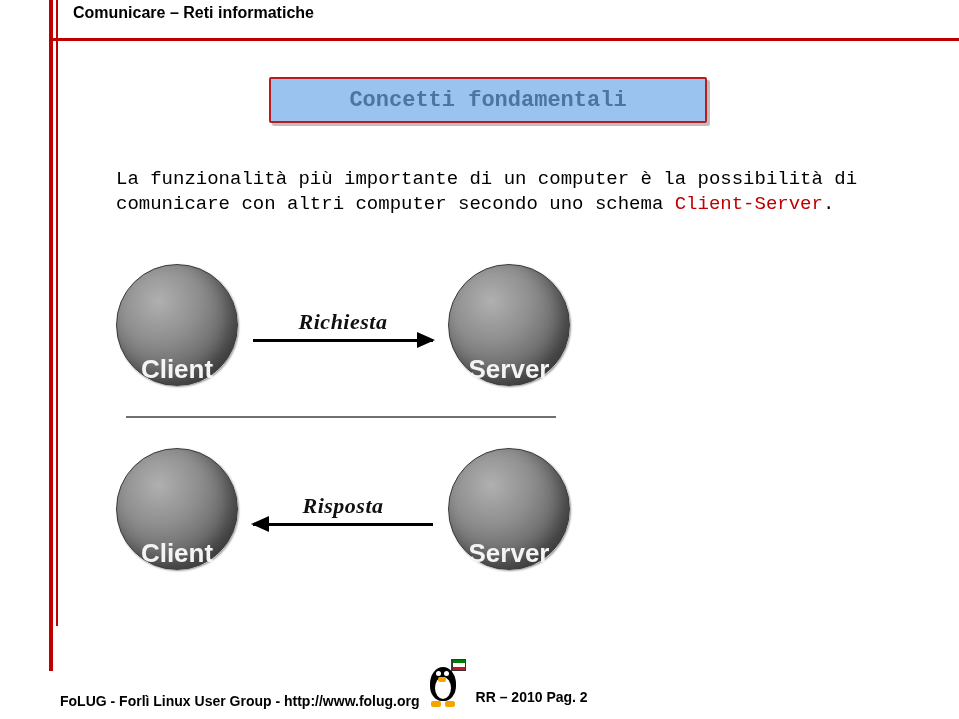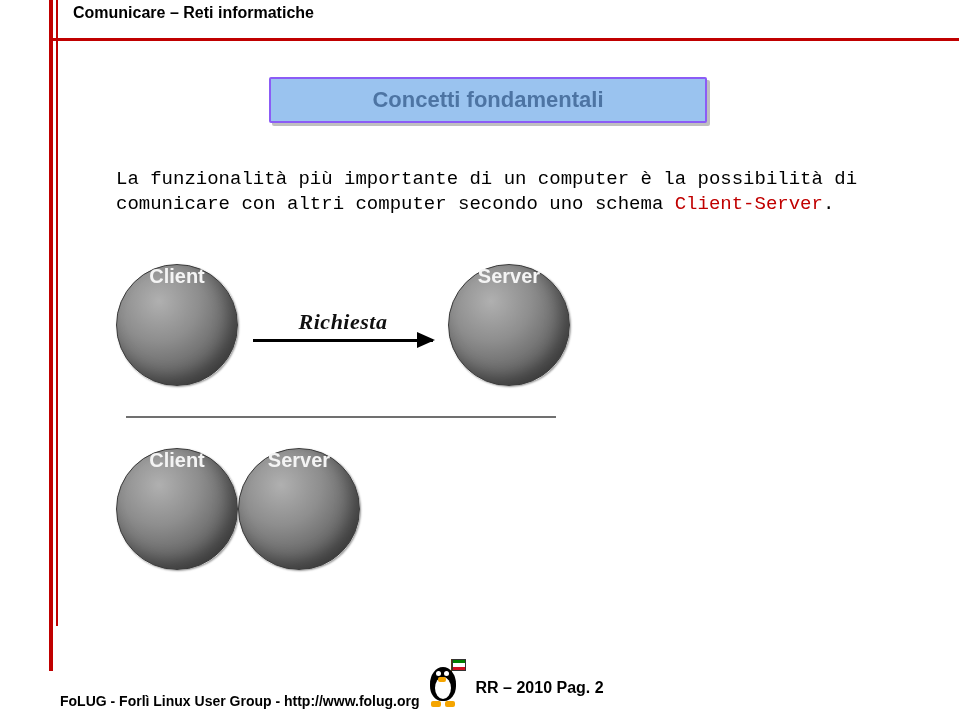--- a/index.html
+++ b/index.html
@@ -50,26 +50,27 @@
     font-weight: 900;
     color: #000;
   }
   .subtitle-box {
     position: absolute;
     left: 269px;
     top: 77px;
     width: 434px;
     height: 42px;
     background: #9ac3ef;
-    border: 2px solid #8b5cf6;
+    border: 2px solid #b91c1c;
     border-radius: 2px;
     box-shadow: 3px 3px 0 rgba(0,0,0,0.25);
     display: flex;
     align-items: center;
     justify-content: center;
+    font-family: Liberation Mono, monospace;
   }
   .subtitle-text {
     font-size: 22px;
     font-weight: bold;
     color: #4d74a3;
   }
   .body-text {
     position: absolute;
     left: 116px;
     top: 167px;
@@ -95,25 +96,25 @@
     height: 130px;
   }
   .circle {
     width: 120px;
     height: 120px;
     border-radius: 50%;
     background: radial-gradient(circle at 35% 30%, #b0b0b0 0%, #8e8e8e 35%, #606060 70%, #3f3f3f 100%);
     border: 1px solid #3a3a3a;
     box-shadow: inset -8px -8px 15px rgba(0,0,0,0.3), 1px 1px 2px rgba(0,0,0,0.4);
     display: flex;
-    align-items: flex-start;
+    align-items: flex-end;
     justify-content: center;
     color: #f4f4f4;
     font-weight: bold;
-    font-size: 20px;
+    font-size: 26px;
     flex: 0 0 auto;
     position: relative;
   }
   .arrow-zone {
     width: 210px;
     flex: 0 0 auto;
     display: flex;
     flex-direction: column;
     align-items: center;
     justify-content: center;
@@ -176,24 +177,24 @@
     font-weight: 900;
     color: #000;
   }
   .footer-right {
     display: flex;
     align-items: flex-end;
     gap: 10px;
   }
   .footer-page {
     font-family: "Arial Black", Arial, sans-serif;
-    font-size: 16px;
+    font-size: 14px;
     font-weight: 900;
     color: #000;
-    margin-bottom: 12px;
+    margin-bottom: 4px;
   }
   .penguin {
     width: 46px;
     height: 52px;
     position: relative;
   }
   .penguin .body {
     position: absolute;
     left: 10px; top: 10px;
     width: 26px; height: 34px;
@@ -272,20 +273,24 @@
       <div class="circle">
         <span>Server</span>
       </div>
     </div>
 
     <div class="divider"></div>
 
     <div class="row">
       <div class="circle">
         <span>Client</span>
+      </div>
+      <div class="arrow-zone">
+        <div class="arrow-label">Risposta</div>
+        <div class="arrow-line left"></div>
       </div>
       <div class="circle">
         <span>Server</span>
       </div>
     </div>
   </div>
 
   <div class="footer">
     <div class="footer-left">FoLUG - Forlì Linux User Group - http://www.folug.org</div>
     <div class="footer-right">

